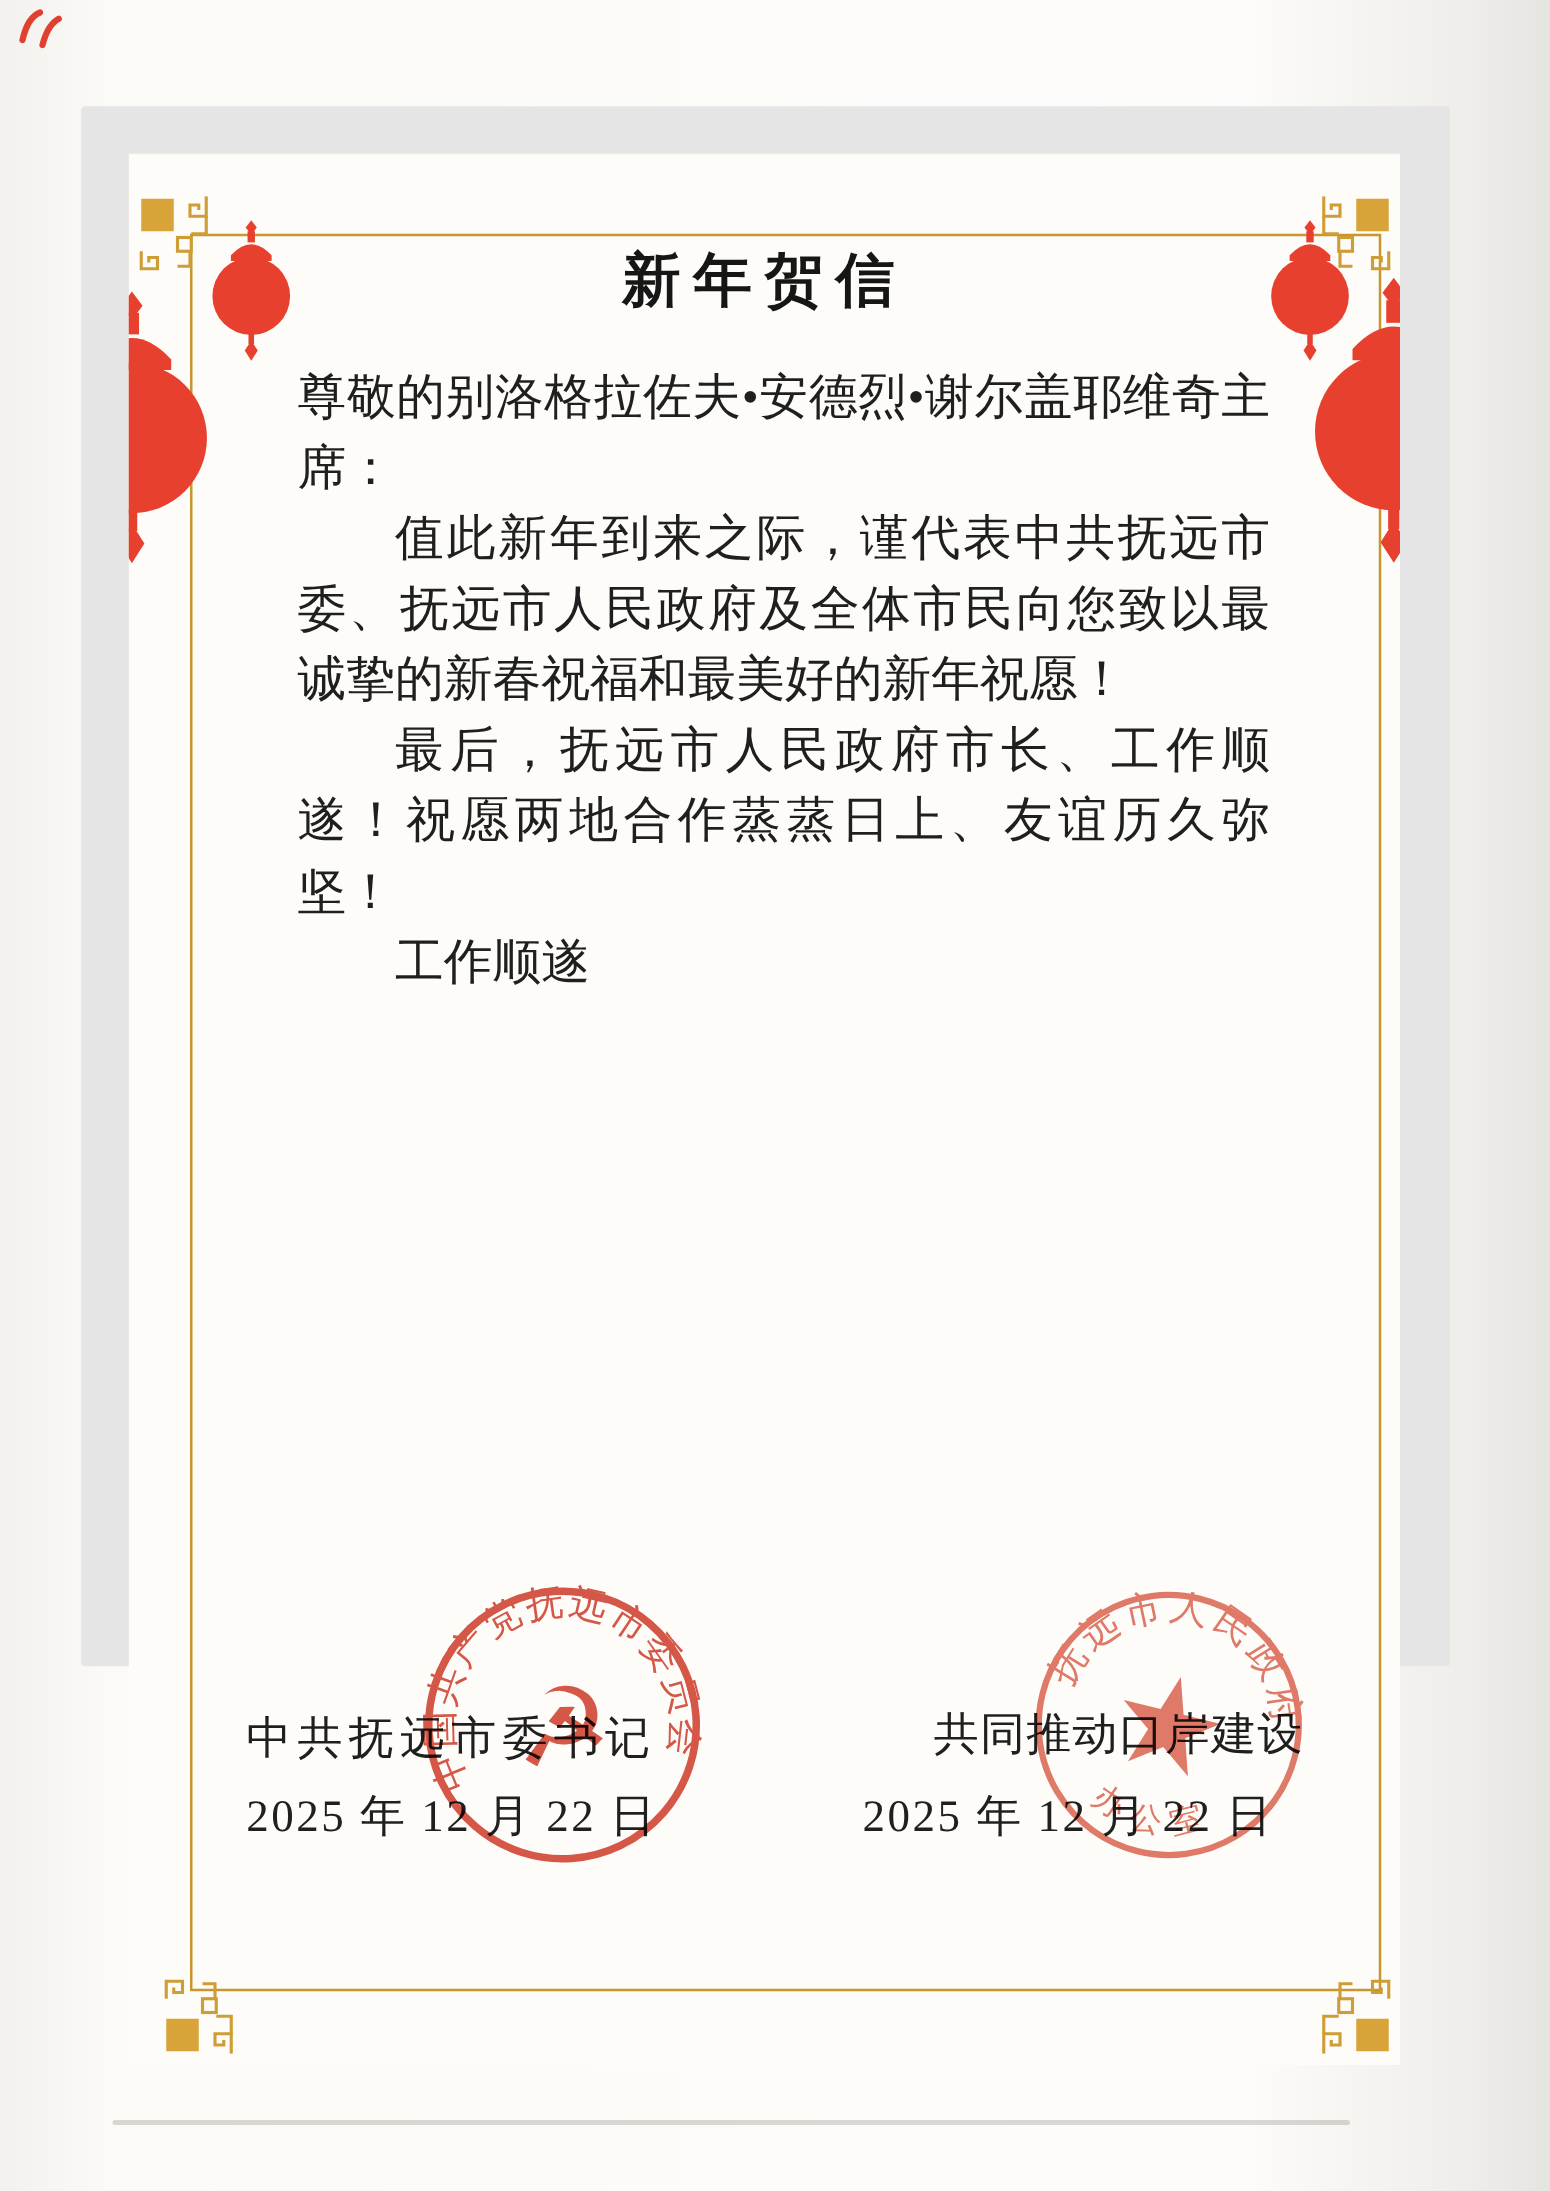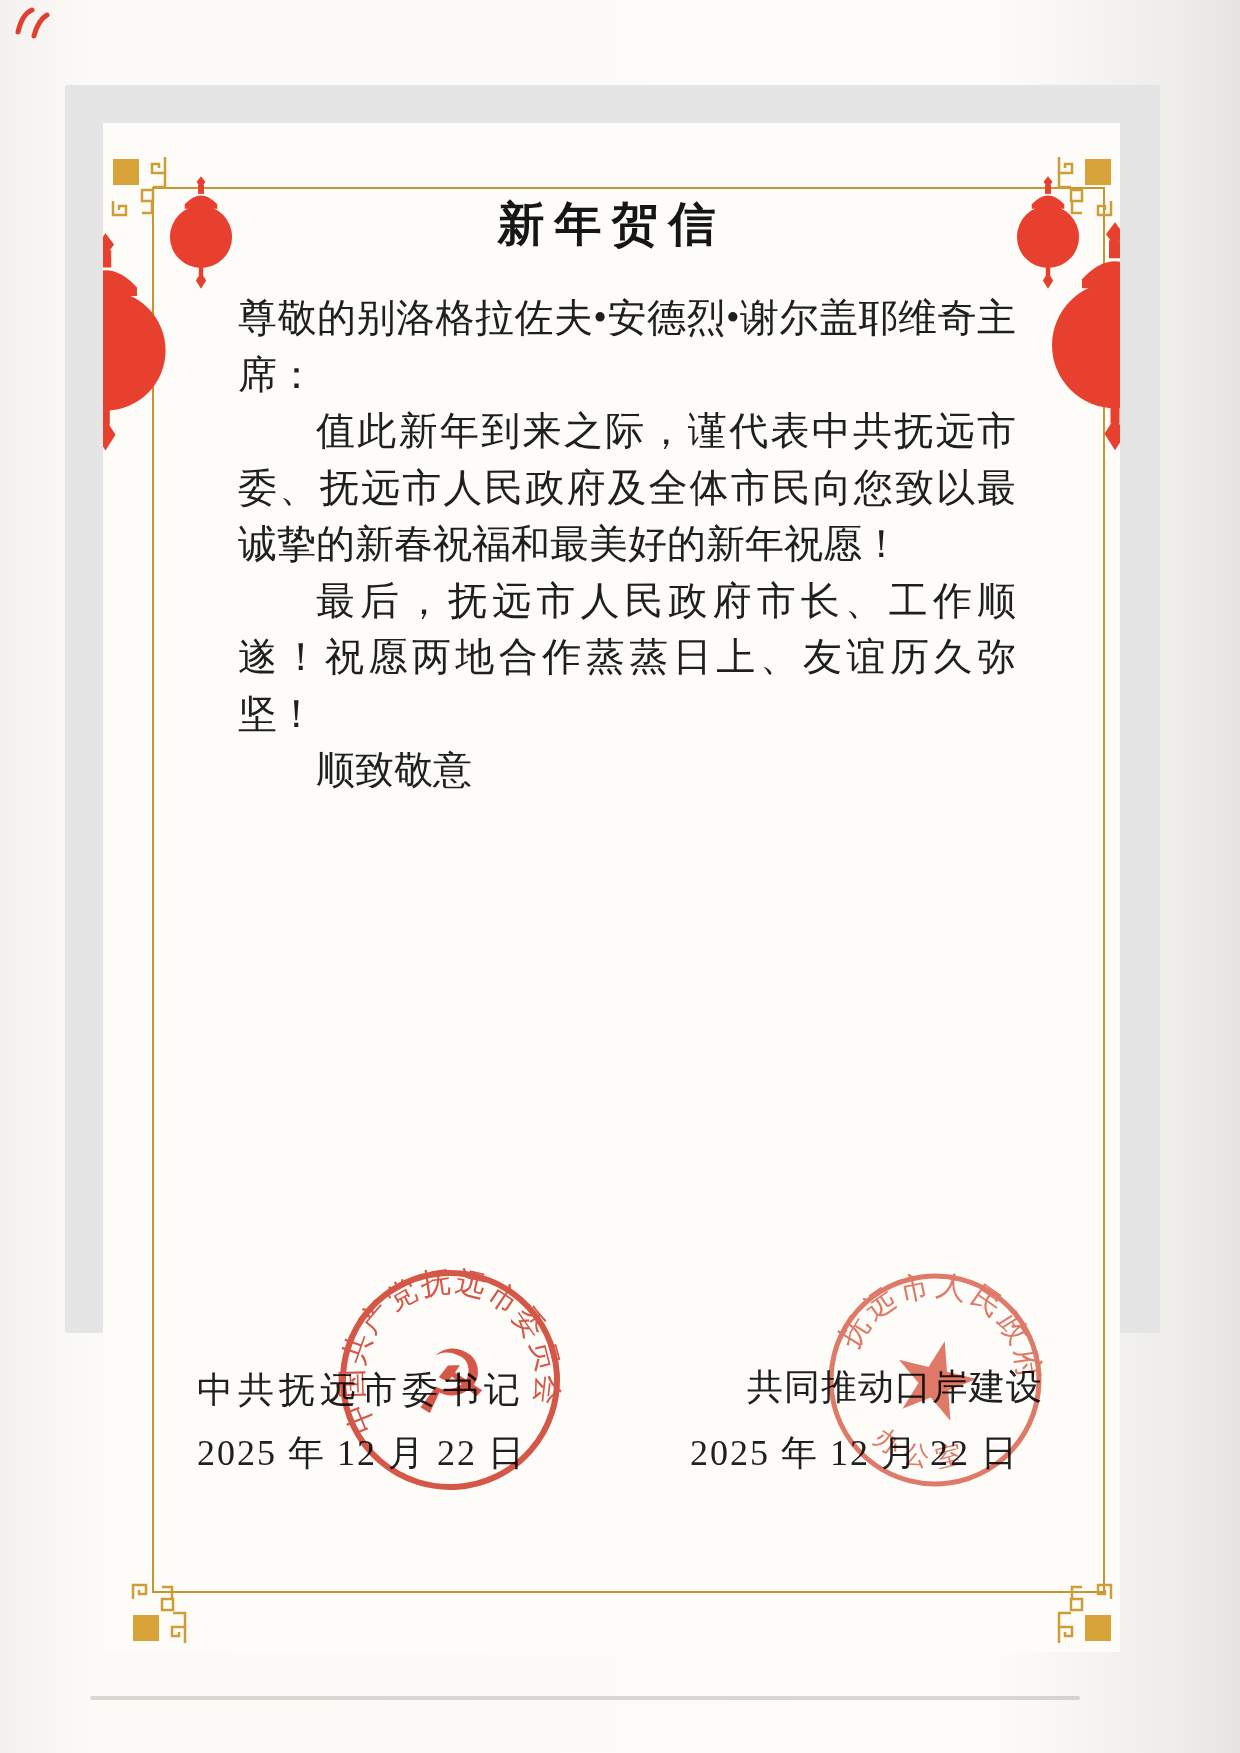--- a/index.html
+++ b/index.html
@@ -119,21 +119,21 @@
       <rect x="47" y="122" width="6" height="12" fill="currentColor"></rect>
       <path d="M50,130 l7,11 -7,11 -7,-11 z" fill="currentColor"></path>
     </svg>
 
     <h1 class="title">新年贺信</h1>
 
     <div class="body-text">
       <p class="salutation">尊敬的别洛格拉佐夫•安德烈•谢尔盖耶维奇主席：</p>
       <p>值此新年到来之际，谨代表中共抚远市委、抚远市人民政府及全体市民向您致以最诚挚的新春祝福和最美好的新年祝愿！</p>
       <p>最后，抚远市人民政府市长、工作顺遂！祝愿两地合作蒸蒸日上、友谊历久弥坚！</p>
-      <p>顺致敬意</p>
+      <p>工作顺遂</p>
     </div>
 
     <div class="sig sig-left-title">中共抚远市委书记</div>
     <div class="sig sig-left-date">2025 年 12 月 22 日</div>
     <div class="sig sig-right-title">共同推动口岸建设</div>
     <div class="sig sig-right-date">2025 年 12 月 22 日</div>
 
     <svg class="stamp stamp-left" viewBox="0 0 240 240">
       <circle cx="120" cy="120" r="107" fill="none" stroke="currentColor" stroke-width="6"></circle>
       <defs>

